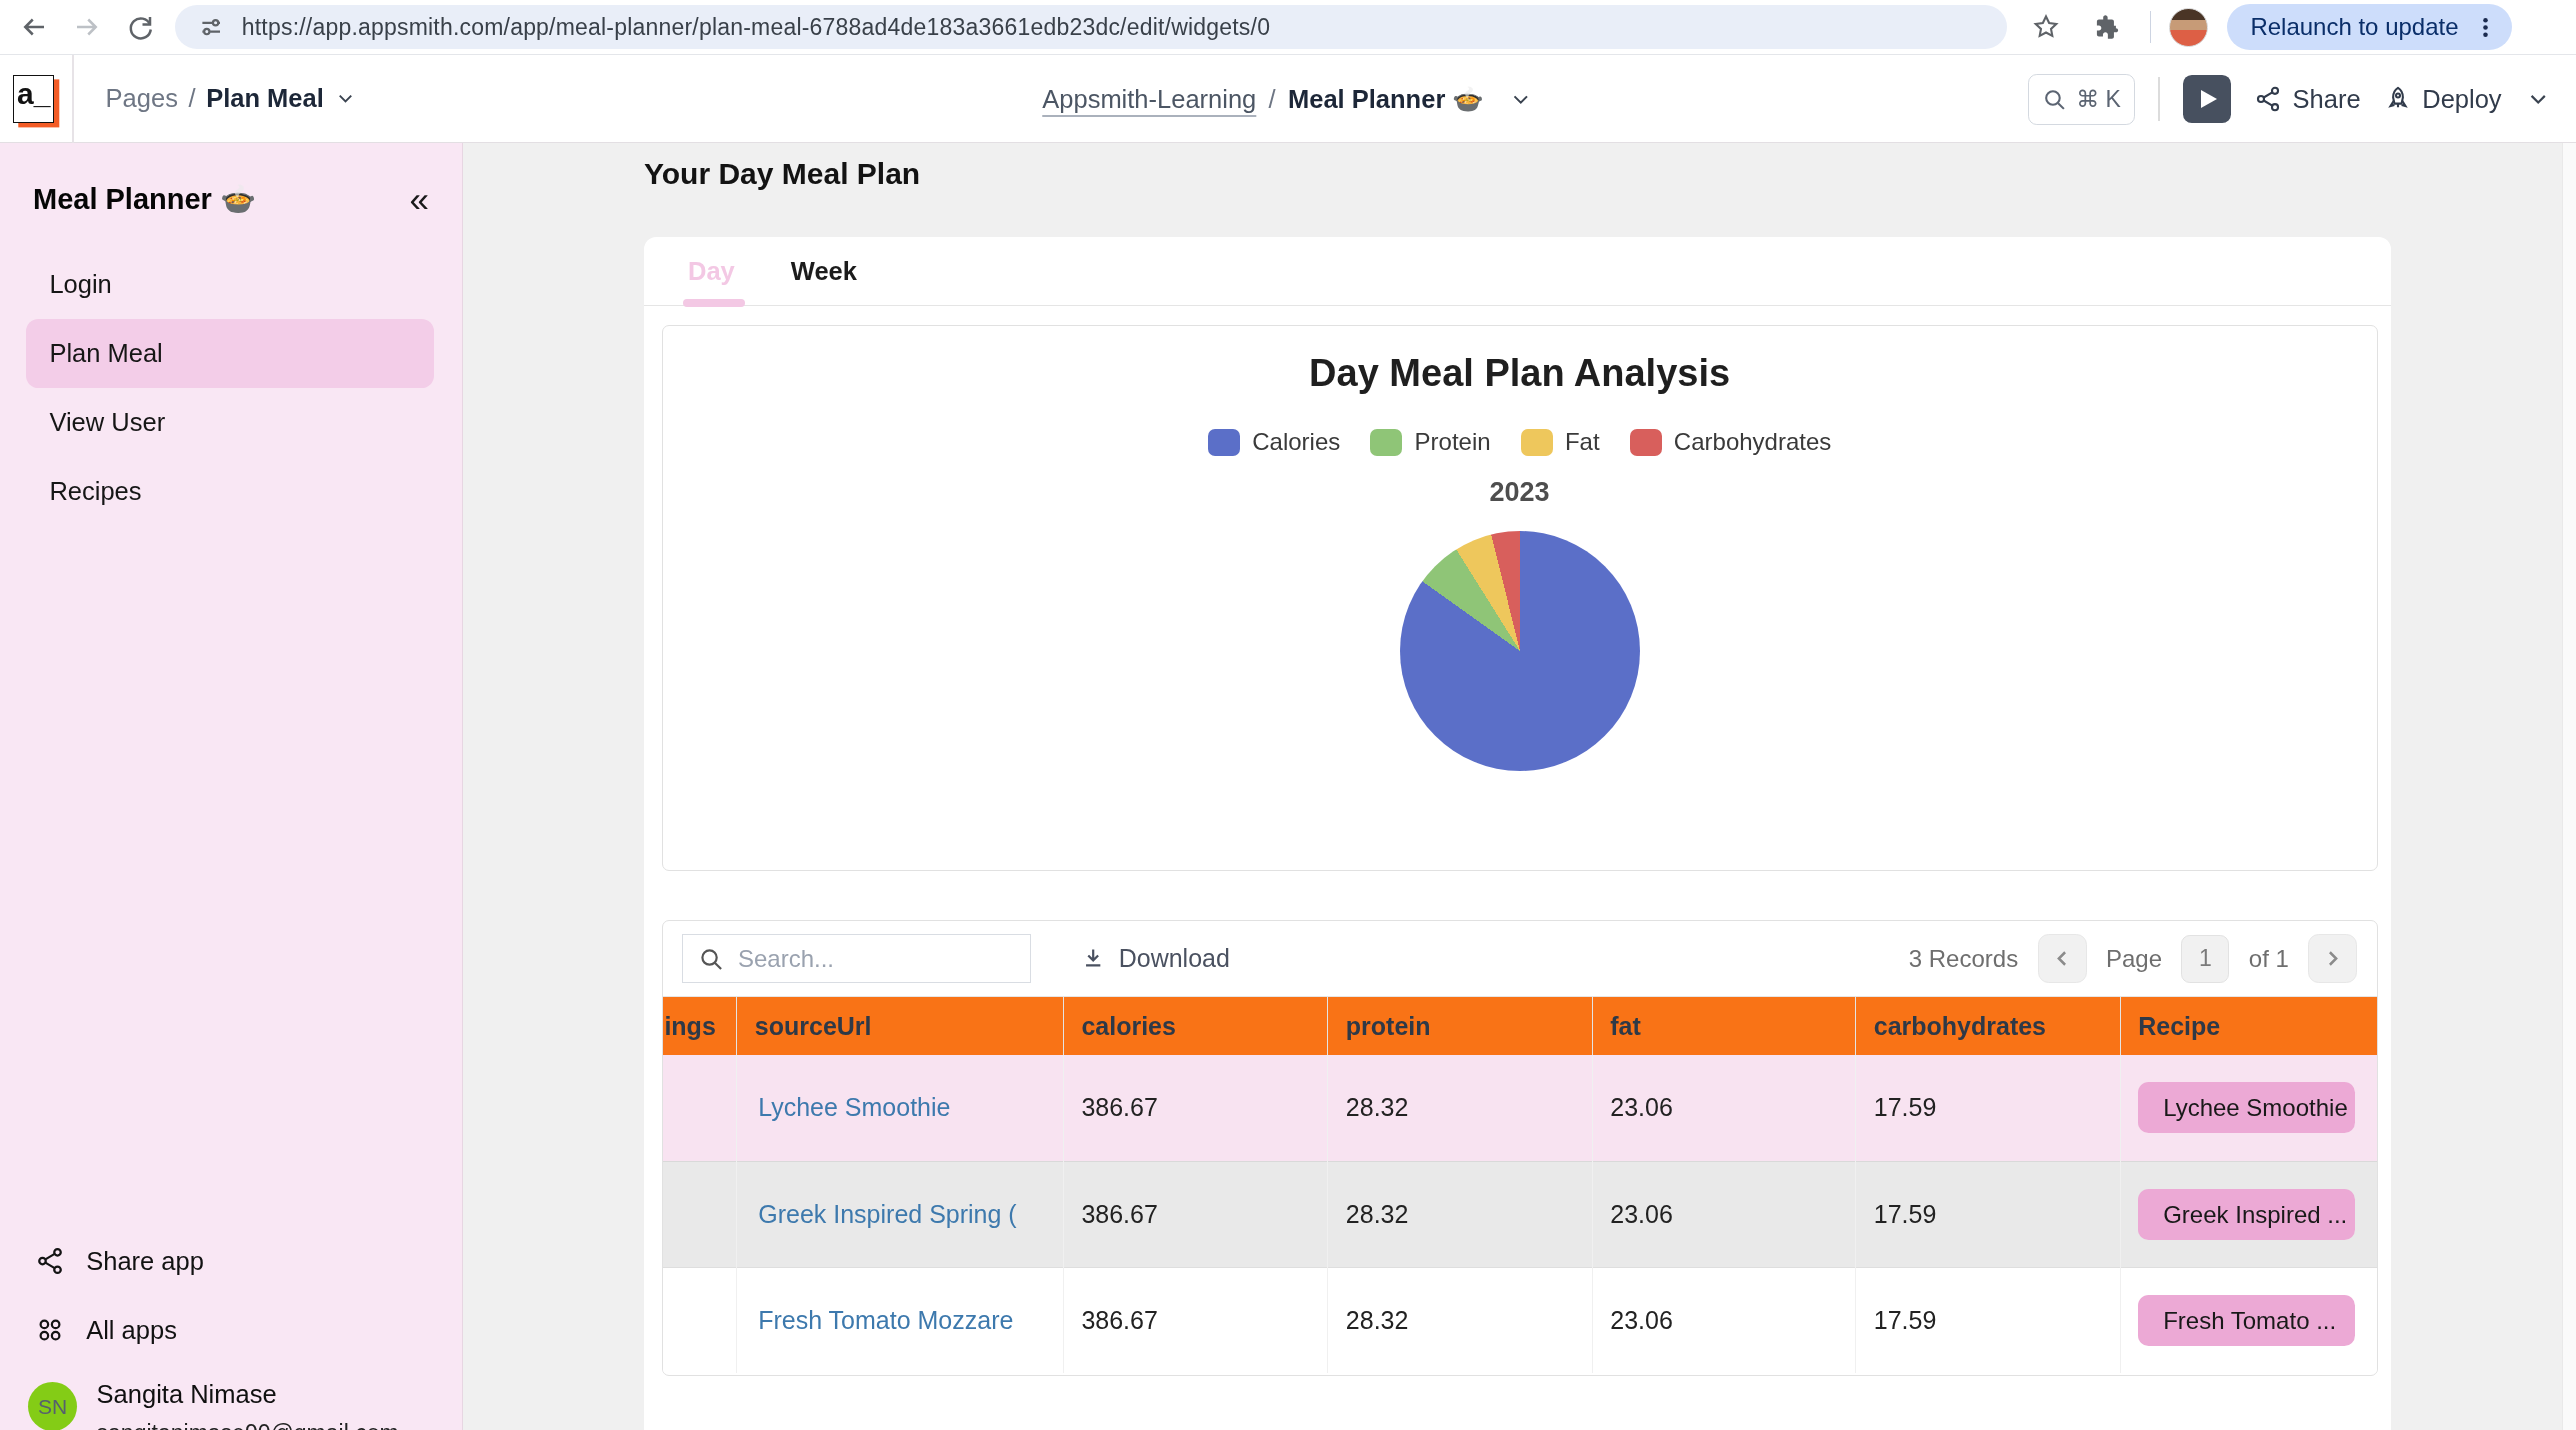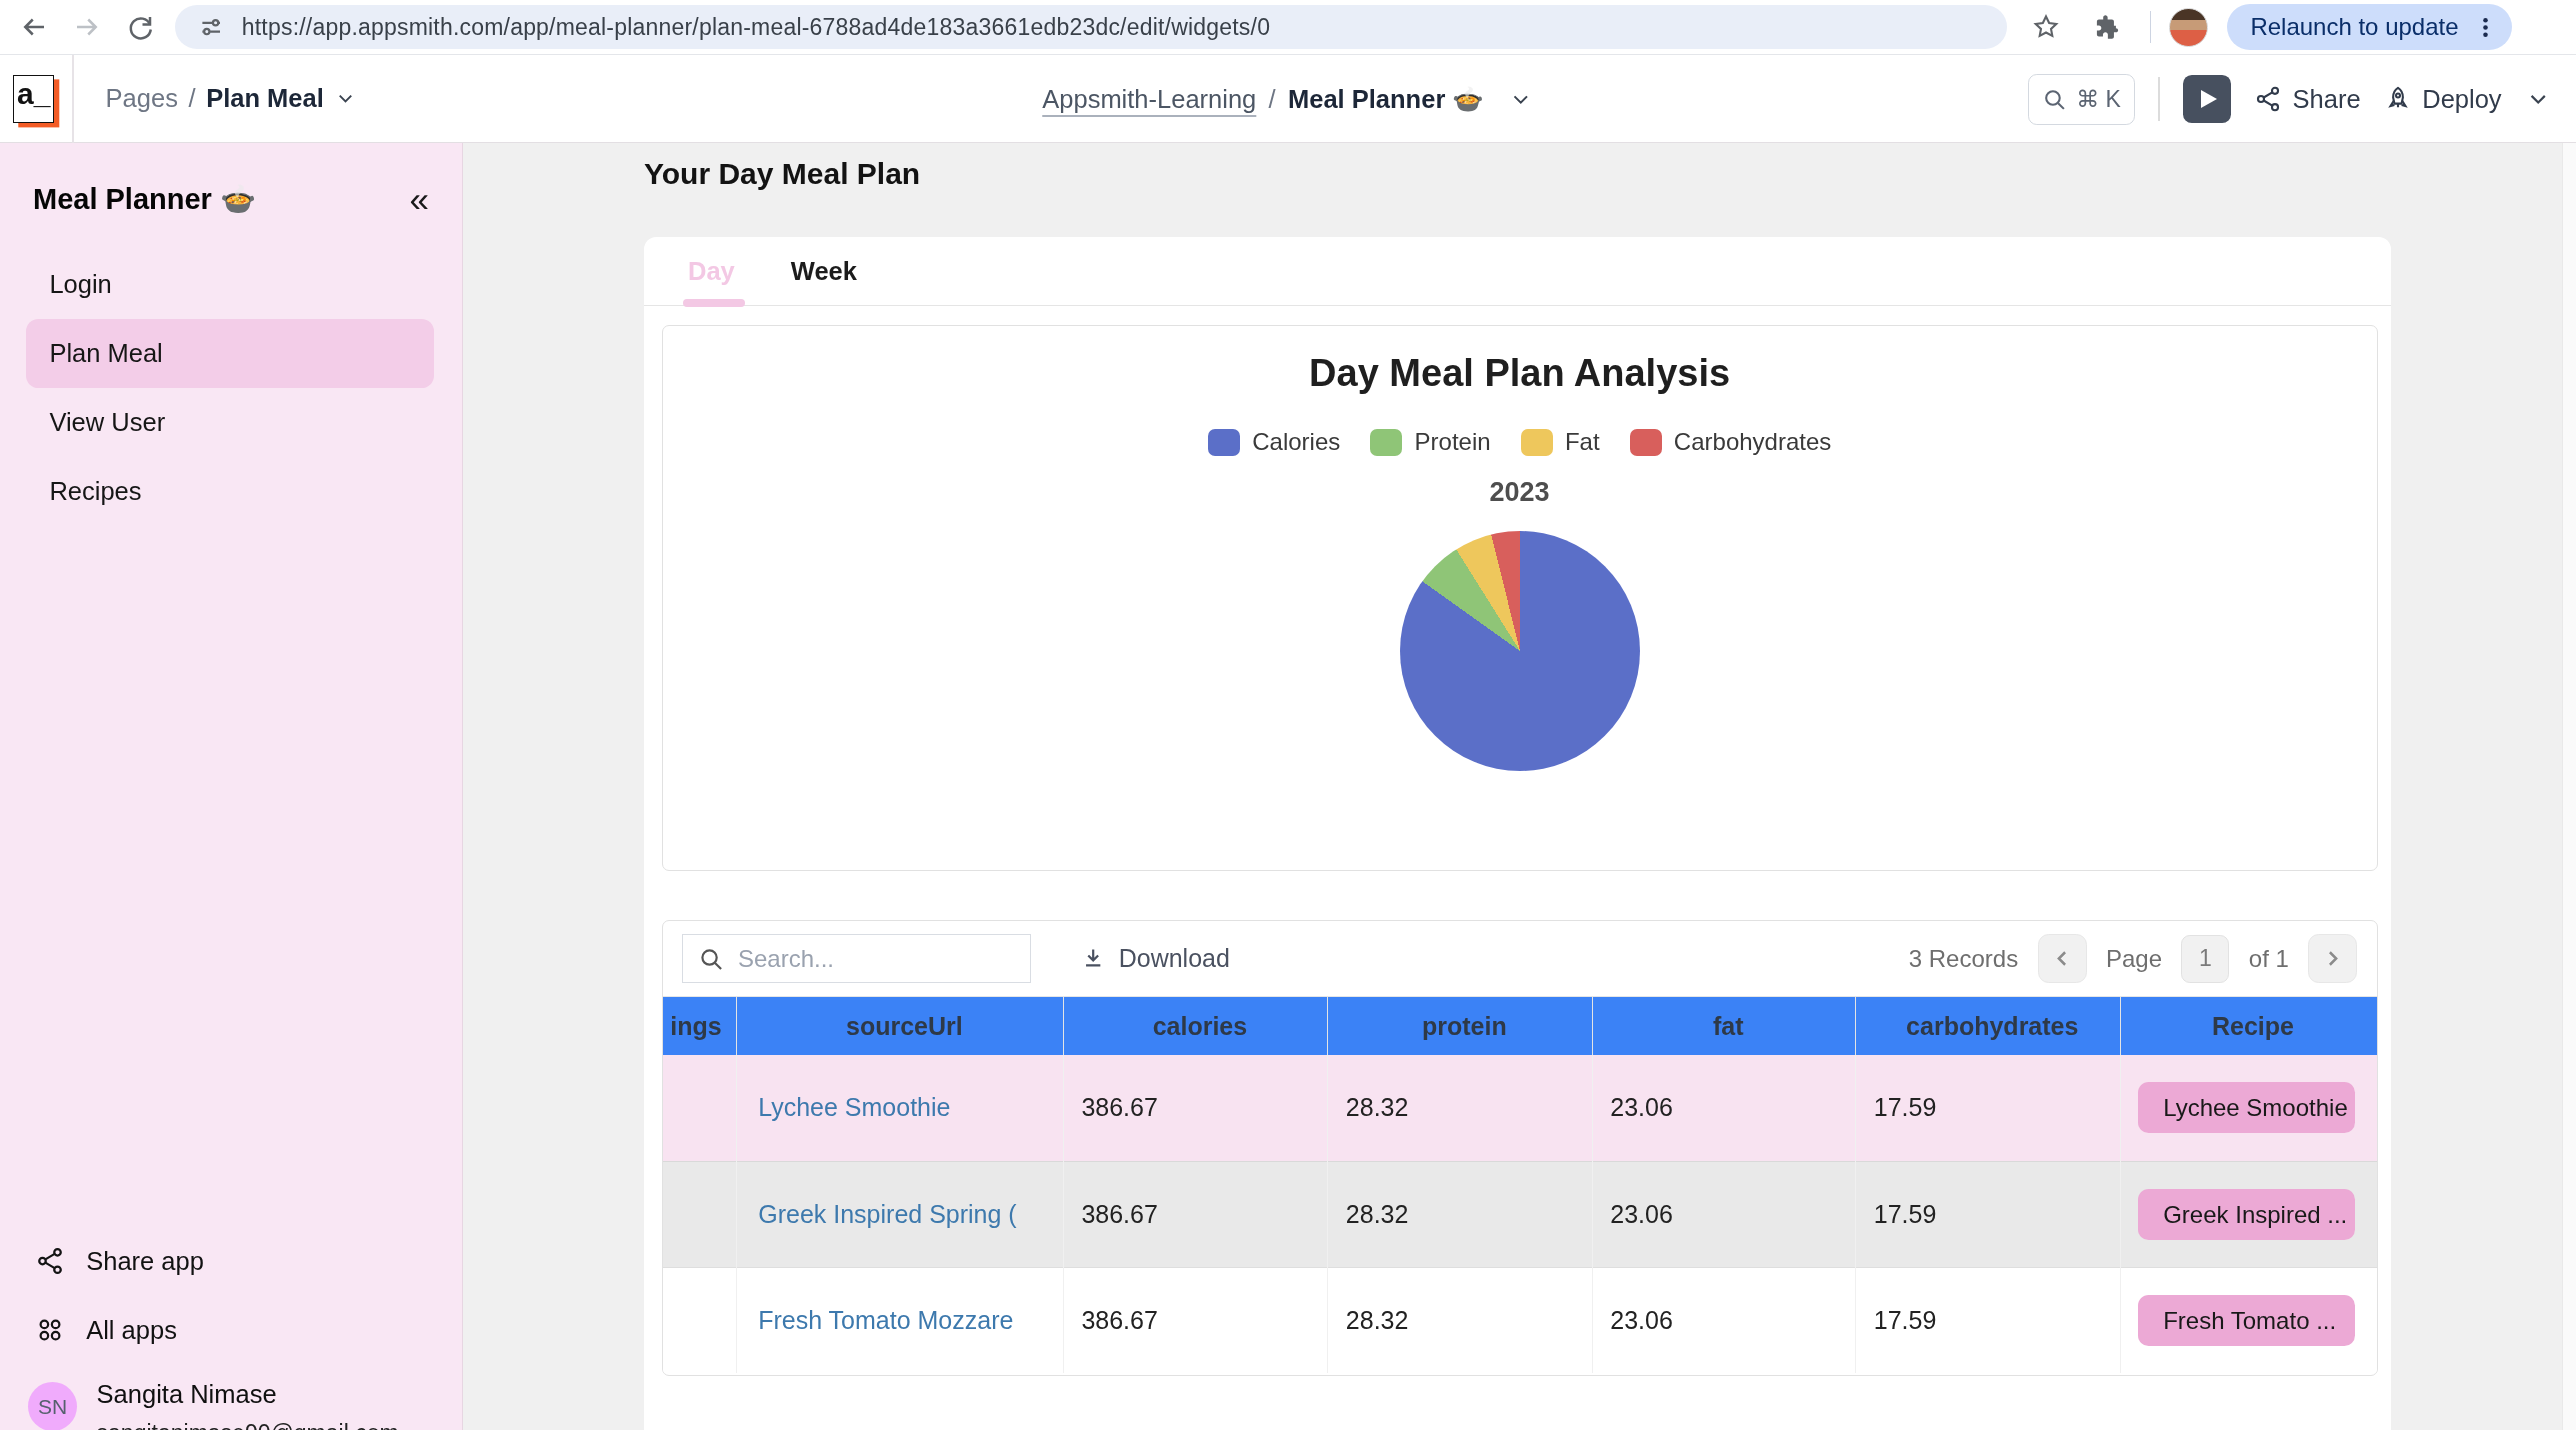--- a/index.html
+++ b/index.html
@@ -50,21 +50,21 @@
   .sb-title-row { display:flex; align-items:center; justify-content:space-between; padding:39px 33px 0 33px; }
   .sb-title { font-size:29px; font-weight:700; color:#060606; }
   .sb-collapse { font-size:35px; color:#1a1a1a; line-height:26.4px; }
   .sb-nav { position:absolute; left:26.4px; right:28px; top:107px; }
   .sb-item { height:69px; display:flex; align-items:center; padding:0 23px; font-size:25.5px; color:#161616; border-radius:12.3px; }
   .sb-item.active { background:#f3cde8; }
   .sb-footer { position:absolute; left:26.4px; right:28px; bottom:-16px; }
   .sb-foot-item { height:69px; display:flex; align-items:center; gap:21px; padding:0 8.8px; font-size:25.5px; color:#121212; }
   .sb-foot-item svg { color:#141414; }
   .sb-user { display:flex; align-items:flex-start; gap:19.4px; padding:12.3px 1.8px 0 1.8px; }
-  .sb-avatar { width:49px; height:49px; border-radius:50%; background:#f0abfc; color:#56606e; font-size:21px;
+  .sb-avatar { width:49px; height:49px; border-radius:50%; background:#84cc16; color:#56606e; font-size:21px;
     display:flex; align-items:center; justify-content:center; margin-top:5.3px; flex:0 0 auto; }
   .sb-user-name { font-size:25.5px; color:#101010; font-weight:500; padding-top:3.5px; }
   .sb-user-email { font-size:23px; color:#222; margin-top:10.6px; }
 
   
   .canvas { position:absolute; left:463px; top:143px; width:2113px; height:1288px; background:#f0f0f0; overflow:hidden; }
   .canvas-edge { position:absolute; right:0; top:0; bottom:0; width:14px; background:#fafafa; border-left:0.9px solid #e9e9e9; }
   .page-title { position:absolute; left:181px; top:14px; font-size:30px; font-weight:700; color:#131313; }
   .widget-shell { position:absolute; left:181px; top:94px; width:1747px; height:1194px; background:#fff; border-radius:12.3px 12.3px 0 0; }
 
@@ -97,22 +97,22 @@
   .dl-btn { display:flex; align-items:center; gap:12.3px; margin-left:49px; font-size:25px; color:#4a5160; }
   .tbl-pager { margin-left:auto; display:flex; align-items:center; gap:19.4px; color:#6e6e6e; font-size:24px; }
   .pg-btn { width:49px; height:49px; border-radius:10.6px; background:#f1f1f1; border:1.8px solid #e7e7e7;
     display:flex; align-items:center; justify-content:center; color:#8b8b8b; }
   .pg-input { width:48px; height:48px; border-radius:8.8px; background:#f1f1f1; border:1.8px solid #e2e2e2;
     text-align:center; font-size:23px; color:#7a7a7a; outline:none; font-family:inherit; }
 
   table.grid { width:100%; border-collapse:collapse; table-layout:fixed; }
   col.c0{width:74px;} col.c1{width:326px;} col.c2{width:264px;} col.c3{width:264px;}
   col.c4{width:263px;} col.c5{width:264px;} col.c6{width:256px;}
-  .grid th { height:58px; text-align:center; font-size:25px; font-weight:700; color:#2e3947;
-    border-right:1.8px solid #e4e4e4; padding:0 8.8px 0 17.6px; background:#3b82f6; white-space:nowrap; overflow:hidden; }
+  .grid th { height:58px; text-align:left; font-size:25px; font-weight:700; color:#2e3947;
+    border-right:1.8px solid #e4e4e4; padding:0 8.8px 0 17.6px; background:#f97316; white-space:nowrap; overflow:hidden; }
   .grid th:first-child { padding-left:1.8px; }
   .grid th:last-child { border-right:none; }
   .grid td { height:106px; font-size:25px; color:#222; border-right:1.8px solid rgba(0,0,0,0.06);
     padding:0 8.8px 0 17.6px; white-space:nowrap; overflow:hidden; vertical-align:middle; }
   .grid td:last-child { border-right:none; }
   .grid tr.r-pink td { background:#f8e3f1; }
   .grid tr.r-gray td { background:#e9e9e9; border-top:1.8px solid #d9d9d9; }
   .grid tr.r-white td { background:#fff; border-top:1.8px solid #dedede; }
   td.linkcell { padding-left:21px; }
   .rowlink { color:#3d79ad; text-decoration:none; }

